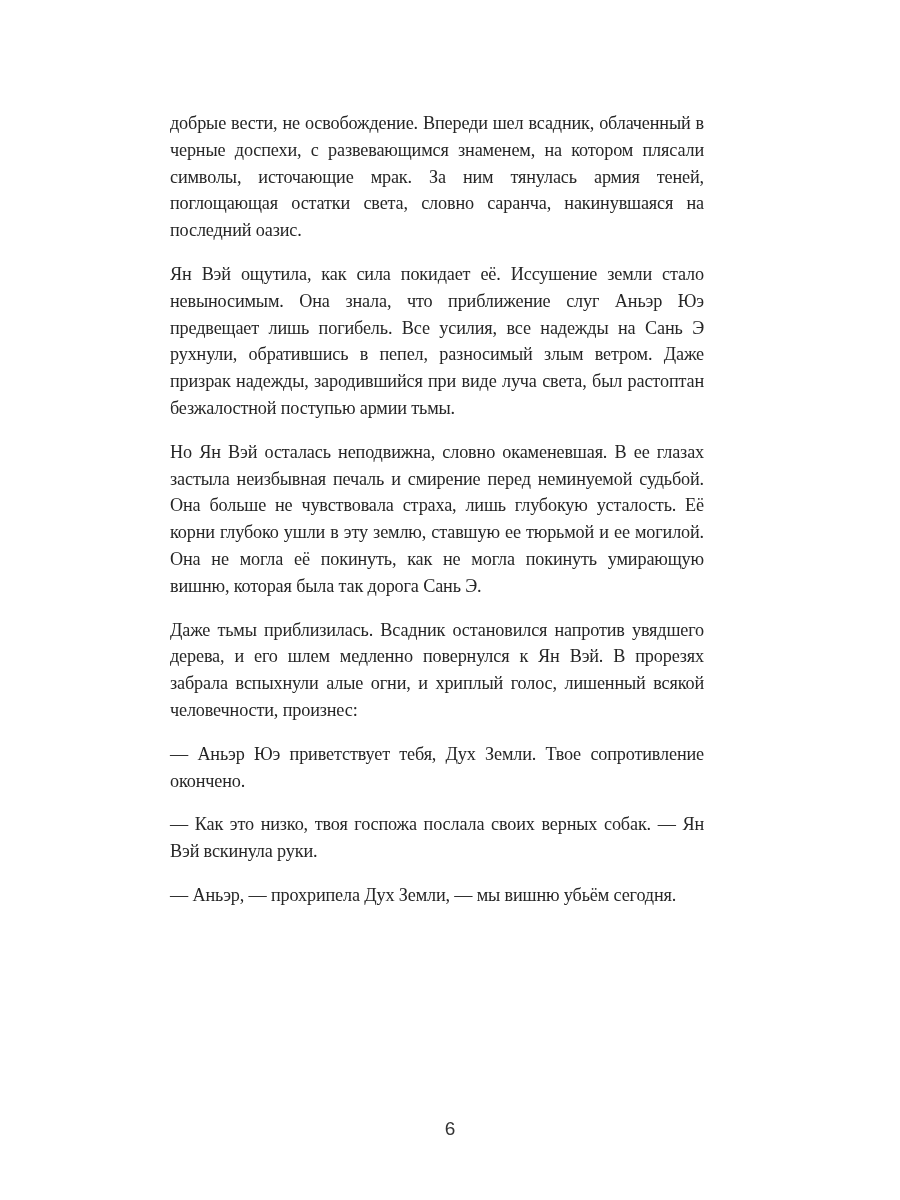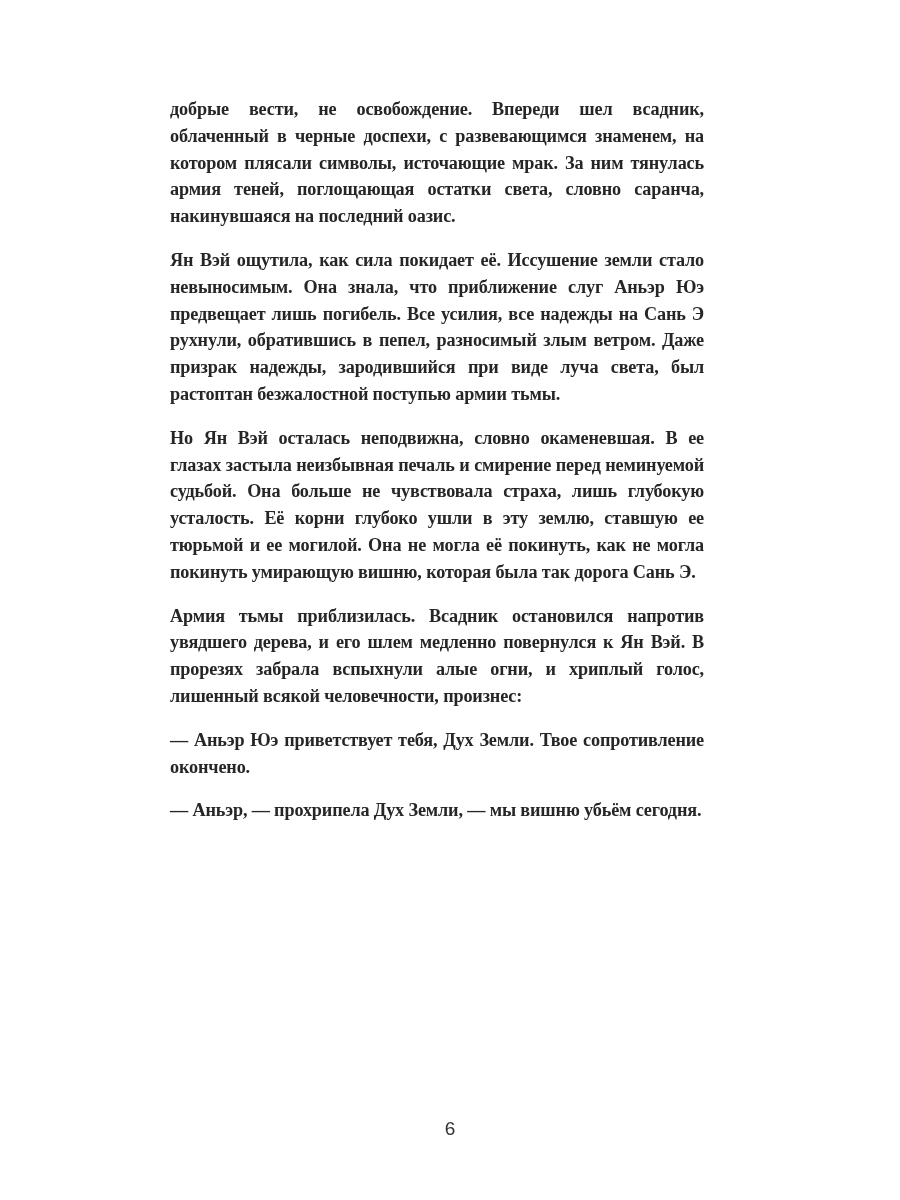--- a/index.html
+++ b/index.html
@@ -10,23 +10,22 @@
     body {
       width: 900px;
       height: 1200px;
       position: relative;
       overflow: hidden;
       background: #ffffff;
     }
     .page {
       position: absolute;
       left: 170px;
-      top: 96px;
+      top: 110px;
       width: 534px;
-      font-weight: bold;
     }
     .para {
       font-family: "Liberation Serif", "DejaVu Serif", serif;
       font-size: 18.2px;
       line-height: 26.8px;
       color: #262626;
       text-align: justify;
       margin: 0 0 17px 0;
       letter-spacing: -0.15px;
     }
@@ -41,18 +40,19 @@
       color: #333333;
     }
   </style>
 </head>
 <body>
 
 <div class="page">
   <p class="para">добрые вести, не освобождение. Впереди шел всадник, облаченный в черные доспехи, с развевающимся знаменем, на котором плясали символы, источающие мрак. За ним тянулась армия теней, поглощающая остатки света, словно саранча, накинувшаяся на последний оазис.</p>
   <p class="para">Ян Вэй ощутила, как сила покидает её. Иссушение земли стало невыносимым. Она знала, что приближение слуг Аньэр Юэ предвещает лишь погибель. Все усилия, все надежды на Сань Э рухнули, обратившись в пепел, разносимый злым ветром. Даже призрак надежды, зародившийся при виде луча света, был растоптан безжалостной поступью армии тьмы.</p>
   <p class="para">Но Ян Вэй осталась неподвижна, словно окаменевшая. В ее глазах застыла неизбывная печаль и смирение перед неминуемой судьбой. Она больше не чувствовала страха, лишь глубокую усталость. Её корни глубоко ушли в эту землю, ставшую ее тюрьмой и ее могилой. Она не могла её покинуть, как не могла покинуть умирающую вишню, которая была так дорога Сань Э.</p>
-  <p class="para">Армия тьмы приблизилась. Всадник остановился напротив увядшего дерева, и его шлем медленно повернулся к Ян Вэй. В прорезях забрала вспыхнули алые огни, и хриплый голос, лишенный всякой человечности, произнес:</p>
+  <p class="para">Даже тьмы приблизилась. Всадник остановился напротив увядшего дерева, и его шлем медленно повернулся к Ян Вэй. В прорезях забрала вспыхнули алые огни, и хриплый голос, лишенный всякой человечности, произнес:</p>
   <p class="para">— Аньэр Юэ приветствует тебя, Дух Земли. Твое сопротивление окончено.</p>
+  <p class="para">— Как это низко, твоя госпожа послала своих верных собак. — Ян Вэй вскинула руки.</p>
   <p class="para">— Аньэр, — прохрипела Дух Земли, — мы вишню убьём сегодня.</p>
 </div>
 
 <div class="page-number">6</div>
 
 </body></html>

